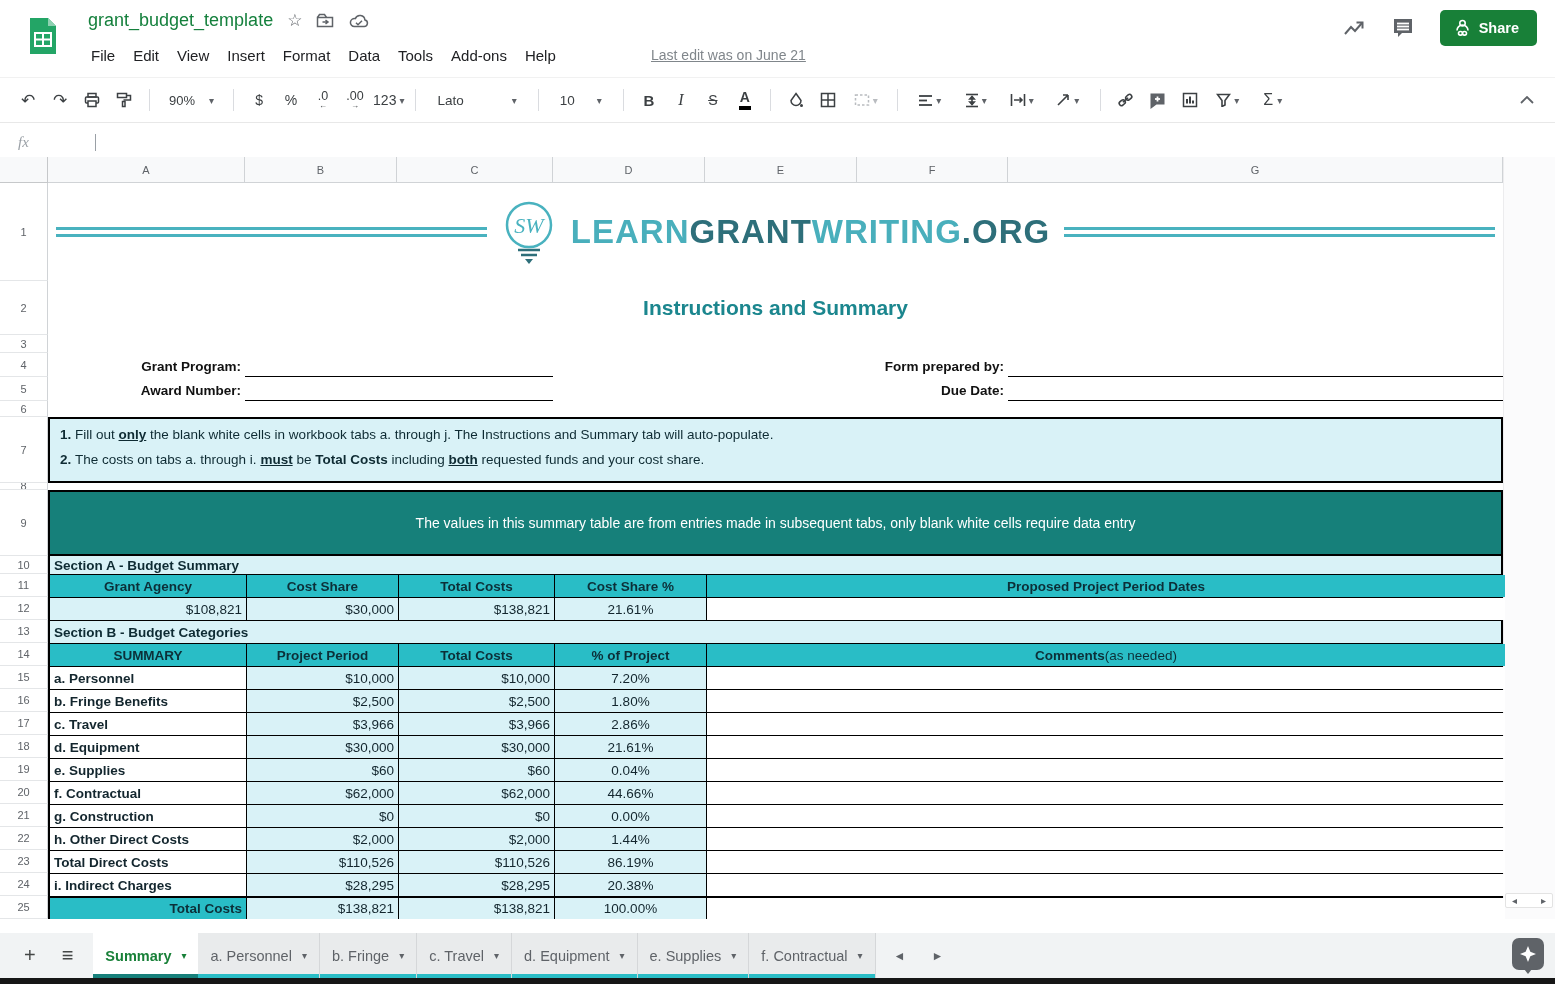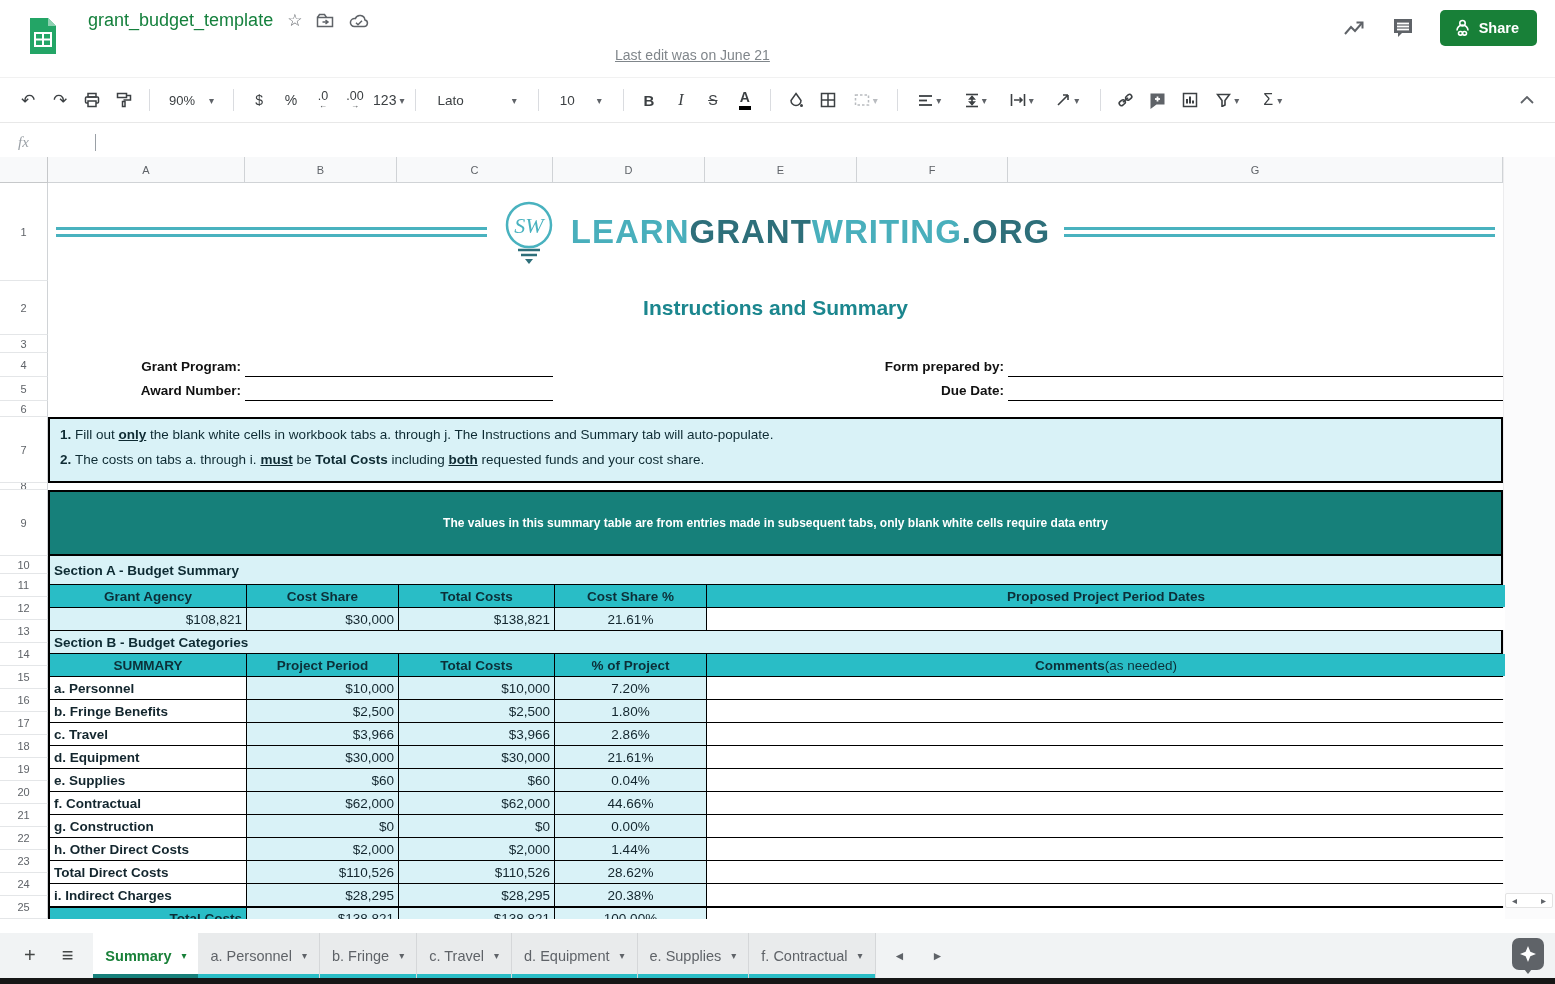--- a/index.html
+++ b/index.html
@@ -86,24 +86,24 @@
   .uline { border-bottom:1.5px solid #000; height:100%; }
 
   .instr { height:66px; border:2.5px solid #000; background:#d9f2f7; padding:5px 10px; }
   .iline { font-size:13.5px; color:#0e2b33; margin-top:3px; }
   .iline + .iline { margin-top:10px; }
   .seg-b { font-weight:bold; } .seg-u { text-decoration:underline; }
 
   .banner { height:66px; background:#16807a; border:2px solid #000; color:#fff; text-align:center;
     display:flex; flex-direction:column; justify-content:center; gap:3px; }
   .banner .b1 { font-weight:bold; font-size:15.5px; }
-  .banner .b2 { font-weight:bold; font-size:12px; }
+  .banner .b2 { font-weight:normal; font-size:14px; }
 
   .btable { border:2px solid #000; border-top:none; background:#fff; }
-  .seclabel { height:28px; background:#d9f2f7; font-weight:bold; font-size:13.5px; color:#0e2b33;
+  .seclabel { height:18px; background:#d9f2f7; font-weight:bold; font-size:13.5px; color:#0e2b33;
     display:flex; align-items:center; padding-left:4px; }
   .seclabel.h23 { height:23px; border-top:1.5px solid #000; }
   .trow { display:grid; grid-template-columns:var(--cols5); height:23px; border-top:1.5px solid #000; }
   .cell { display:flex; align-items:center; font-size:13.5px; color:#13262e; overflow:hidden;
     border-right:1.5px solid #000; padding:0 4px; background:#d9f2f7; }
   .cell.hdr { background:#29bdc6; font-weight:bold; justify-content:center; color:#0c2f38; }
   .cell.cat { background:#fff; font-weight:bold; justify-content:flex-start; }
   .cell.val { justify-content:flex-end; }
   .cell.pct { justify-content:center; }
   .cell.comment { background:#fff; border-right:none; justify-content:center; }
@@ -154,21 +154,33 @@
         <path d="M6.5 9 h5 M9.5 7 l2.5 2 -2.5 2"></path>
       </svg>
     </span>
     <span class="t-ic">
       <svg width="20" height="16" viewBox="0 0 20 16" fill="none" stroke="#5f6368" stroke-width="1.5">
         <path d="M5.5 13.5 a4 4 0 1 1 .8-7.9 a5 5 0 0 1 9.6 1.4 a3.3 3.3 0 0 1 -1 6.5 z"></path>
         <path d="M7 9.8 l2 2 l4-4"></path>
       </svg>
     </span>
   </div>
-  <span class="last-edit abs" style="left:601px; top:47px;">Last edit was on June 21</span>
+  <nav class="menus">
+
+  <span class="menu">File</span>
+      <span class="menu">Edit</span>
+      <span class="menu">View</span>
+      <span class="menu">Insert</span>
+      <span class="menu">Format</span>
+      <span class="menu">Data</span>
+      <span class="menu">Tools</span>
+      <span class="menu">Add-ons</span>
+      <span class="menu">Help</span>
+    </nav>
+  <span class="last-edit abs" style="left:637px; top:47px;">Last edit was on June 21</span>
   <div class="tb-right">
     <span>
       <svg width="24" height="20" viewBox="0 0 24 20" fill="none" stroke="#5f6368" stroke-width="2">
         <path d="M3 16 L9 9 l4 4 L20 5"></path>
           <path d="M14.5 4.5 h6 v6"></path>
       </svg>
     </span>
     <span>
       <svg width="22" height="22" viewBox="0 0 22 22">
         <path d="M2 2 h18 v14 h-10 l-4 4 v-4 h-4 z" fill="#5f6368"></path>
@@ -538,21 +550,21 @@
             <div class="cell val">$2,000</div>
             <div class="cell val">$2,000</div>
             <div class="cell pct">1.44%</div>
             <div class="cell comment"></div>
           </div>
 
           <div class="trow">
             <div class="cell cat">Total Direct Costs</div>
             <div class="cell val">$110,526</div>
             <div class="cell val">$110,526</div>
-            <div class="cell pct">28.62%</div>
+            <div class="cell pct">86.19%</div>
             <div class="cell comment"></div>
           </div>
 
           <div class="trow">
             <div class="cell cat">i. Indirect Charges</div>
             <div class="cell val">$28,295</div>
             <div class="cell val">$28,295</div>
             <div class="cell pct">20.38%</div>
             <div class="cell comment"></div>
           </div>

